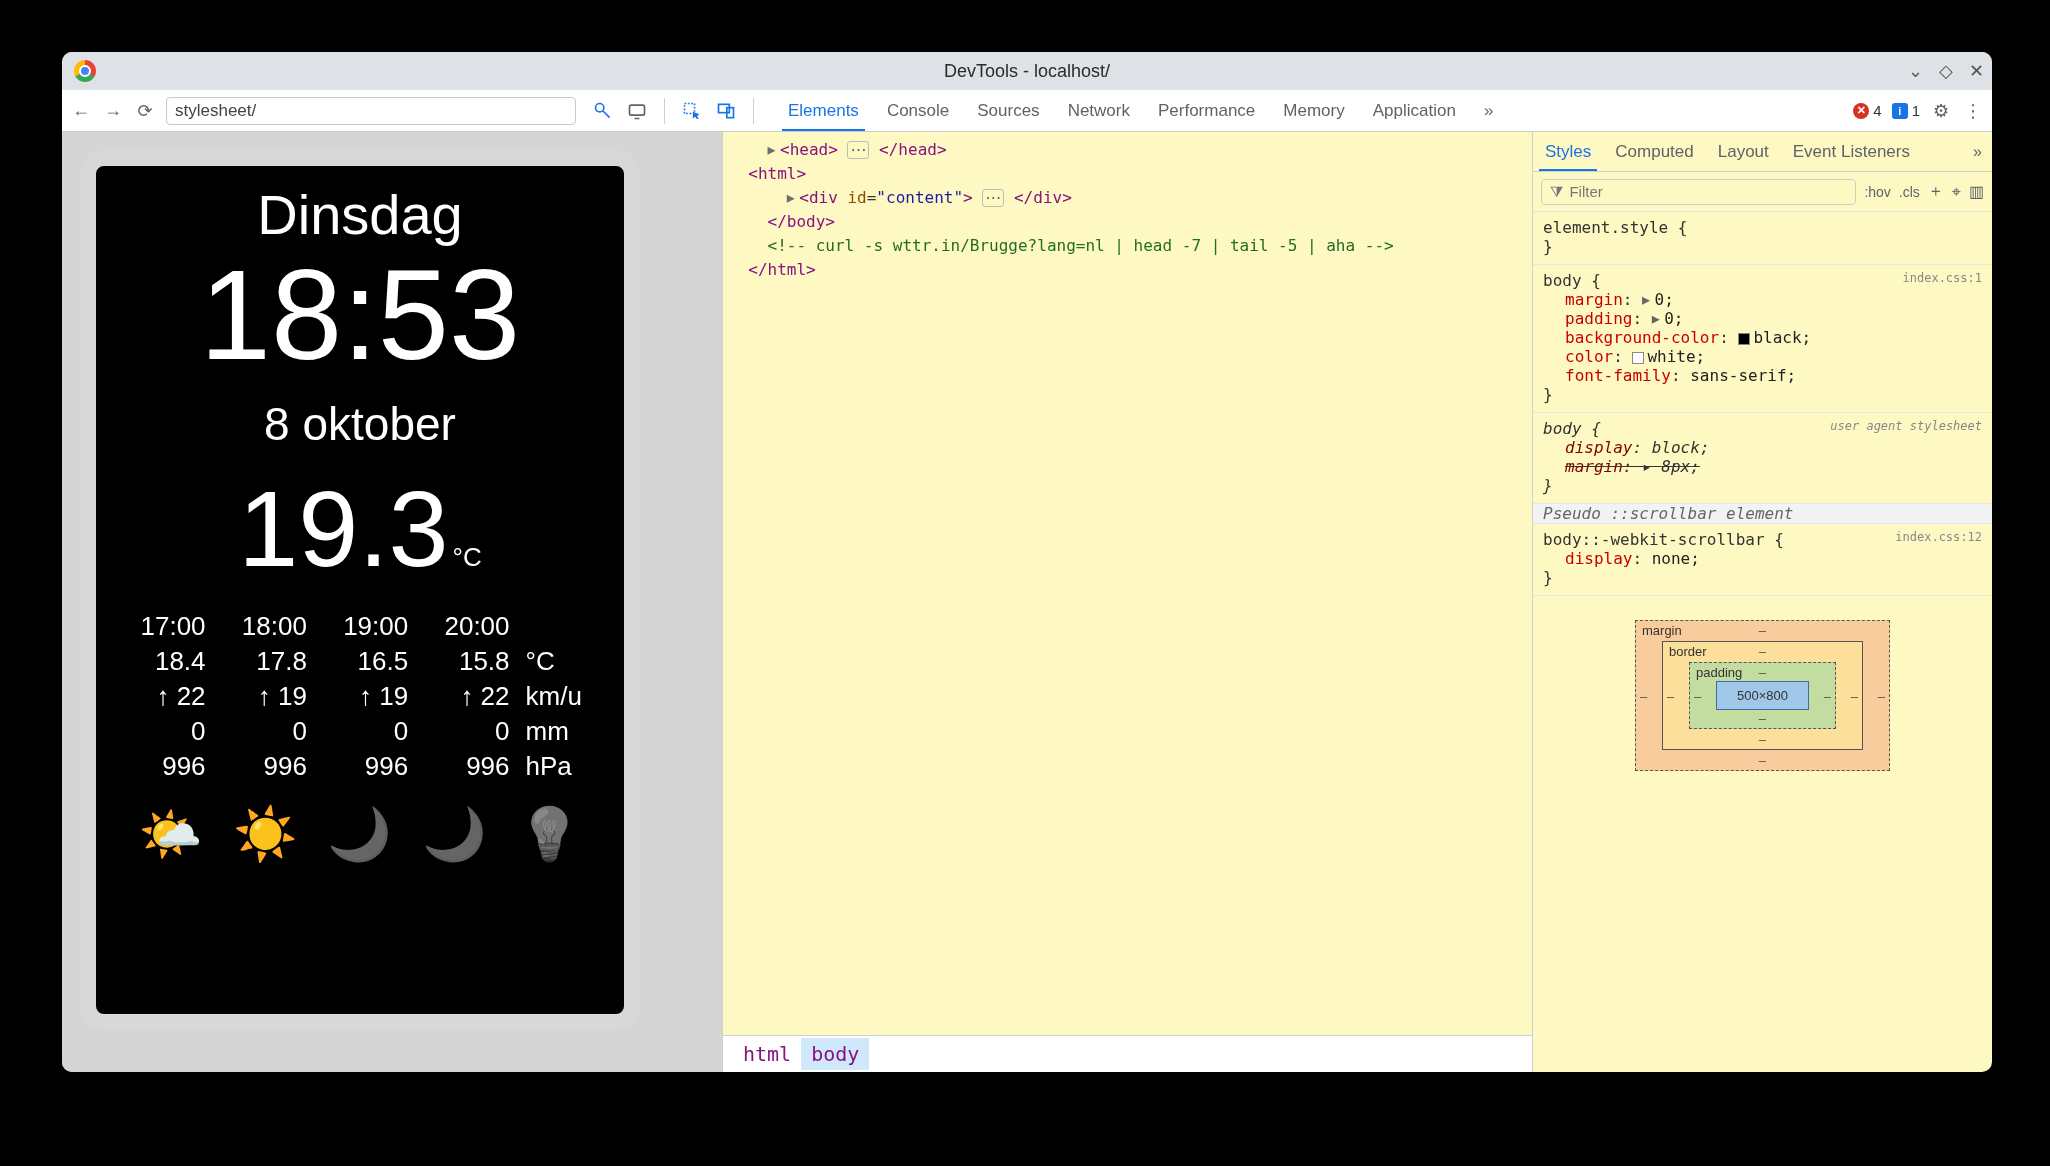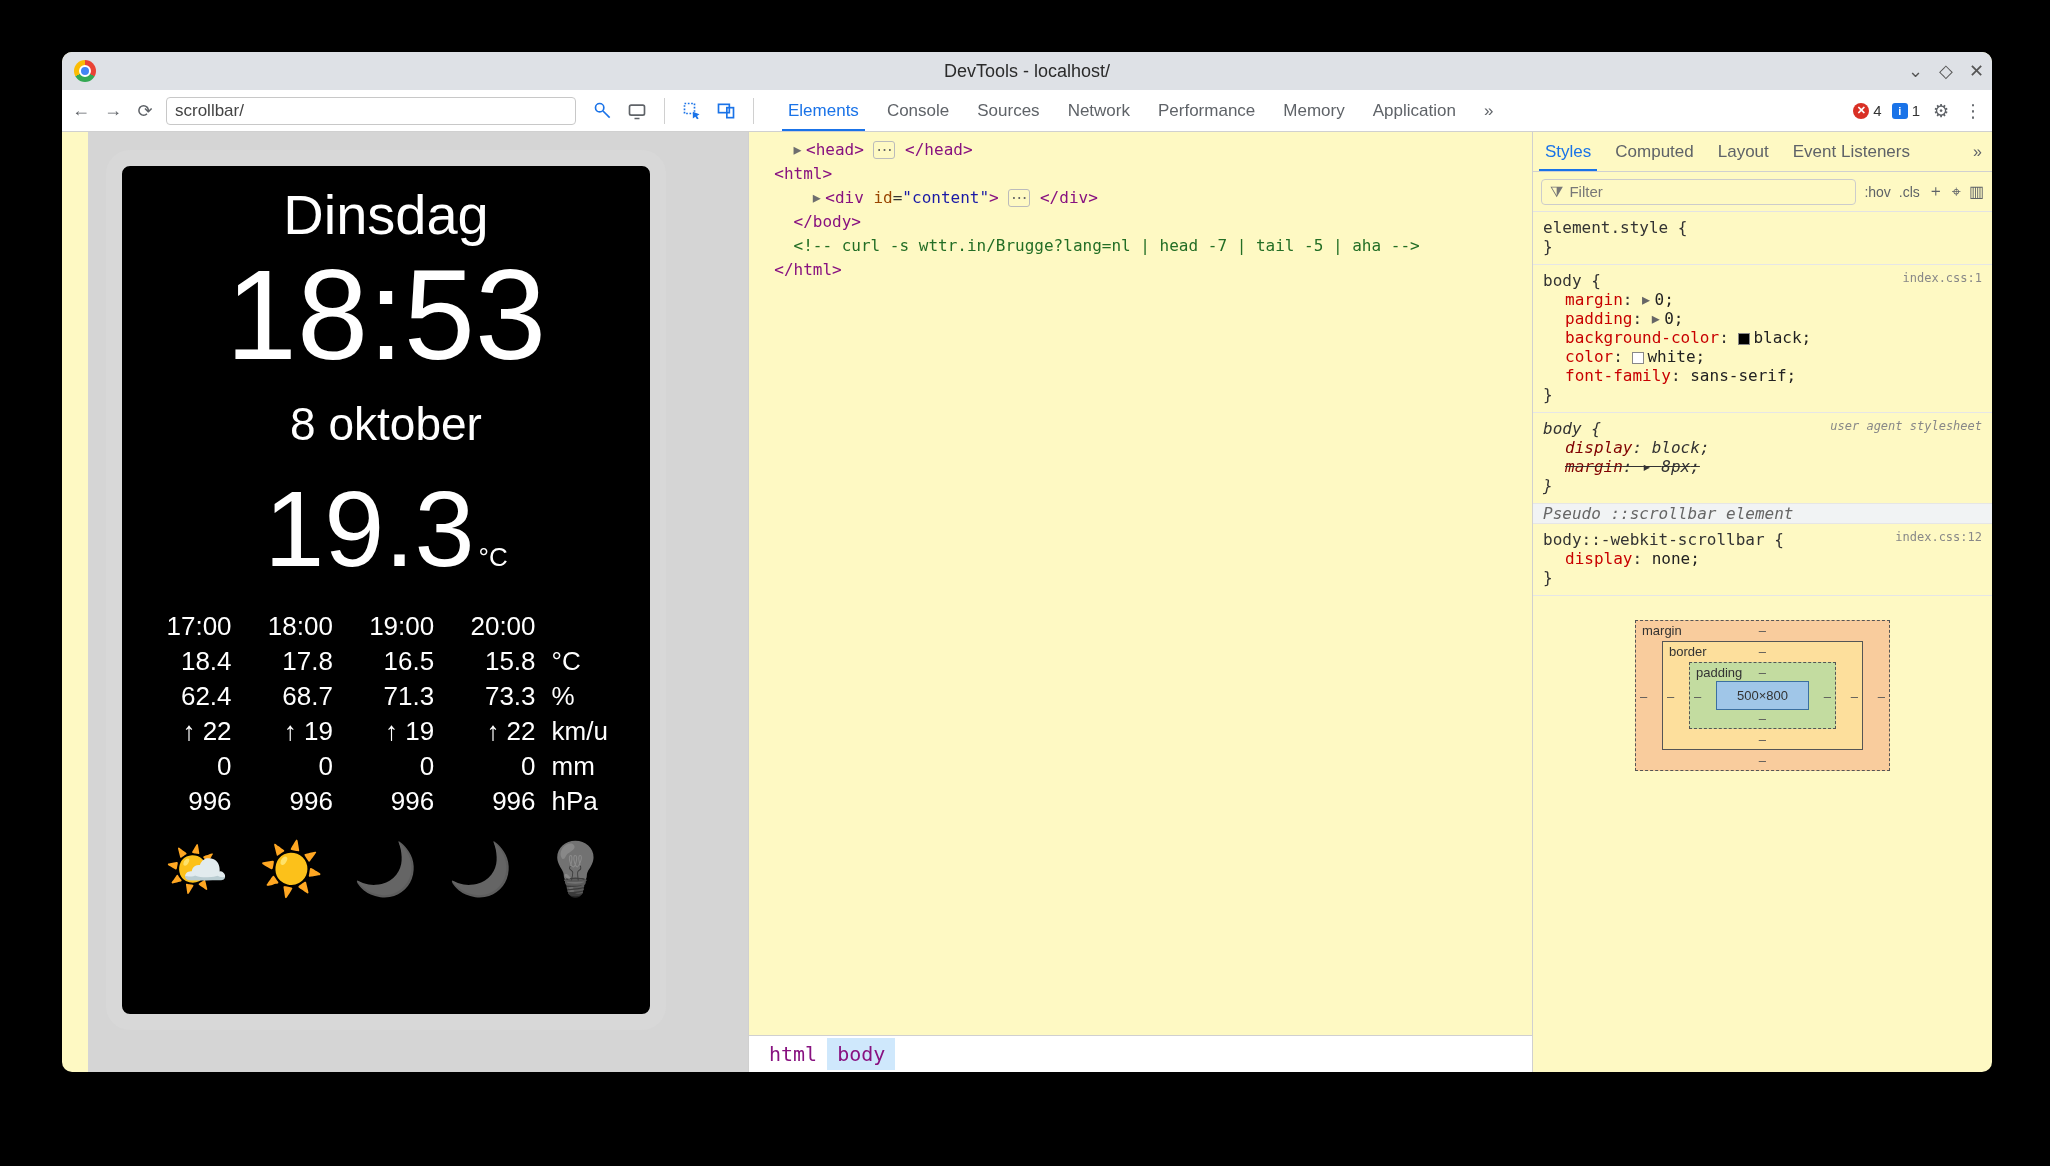--- a/index.html
+++ b/index.html
@@ -87,21 +87,21 @@
   .badge .dot { width:16px; height:16px; border-radius:50%; display:flex; align-items:center; justify-content:center; color:#fff; font-size:11px; font-weight:bold;}
   .badge.err .dot { background:#d93025;}
   .badge.info .dot { background:#1a73e8; border-radius:3px;}
 
   
   .main { flex:1; display:flex; min-height:0;}
   .left-pane {
     width:660px;
     background:#d5d5d5;
     padding:18px;
-    display:flex; align-items:flex-start; justify-content:flex-start;margin-left:26px;
+    display:flex; align-items:flex-start; justify-content:flex-start;
   }
   .device {
     background:#000;
     width:560px; height:880px;
     border:16px solid #d8d8d8;
     border-radius:24px;
     color:#fff;
     font-family: Arial, sans-serif;
     padding:10px 8px;
     display:flex; flex-direction:column; align-items:center;
@@ -221,21 +221,21 @@
       <span>✕</span>
     </div>
   </div>
 
   <div class="toolbar">
     <div class="spacer-left">
       <div class="tb-icon">←</div>
       <div class="tb-icon">→</div>
       <div class="tb-icon">⟳</div>
       <div class="urlbox">
-        <span>scrollbar/</span>
+        <span>stylesheet/</span>
       </div>
     </div>
     <div class="midicons">
       <div class="tb-icon" style="color:#1a73e8">
         <svg width="20" height="20" viewBox="0 0 24 24" fill="none" stroke="#1a73e8" stroke-width="2">
             <circle cx="8" cy="8" r="5"></circle>
             <path d="M12 12 L20 20"></path>
           </svg>
       </div>
       <div class="tb-icon">
@@ -301,27 +301,20 @@
             <td>19:00</td>
             <td>20:00</td>
             <td class="unit"></td>
           </tr>
           <tr>
             <td>18.4</td>
             <td>17.8</td>
             <td>16.5</td>
             <td>15.8</td>
             <td class="unit">°C</td>
-          </tr>
-          <tr>
-            <td>62.4</td>
-            <td>68.7</td>
-            <td>71.3</td>
-            <td>73.3</td>
-            <td class="unit">%</td>
           </tr>
           <tr>
             <td>↑ 22</td>
             <td>↑ 19</td>
             <td>↑ 19</td>
             <td>↑ 22</td>
             <td class="unit">km/u</td>
           </tr>
           <tr>
             <td>0</td>

